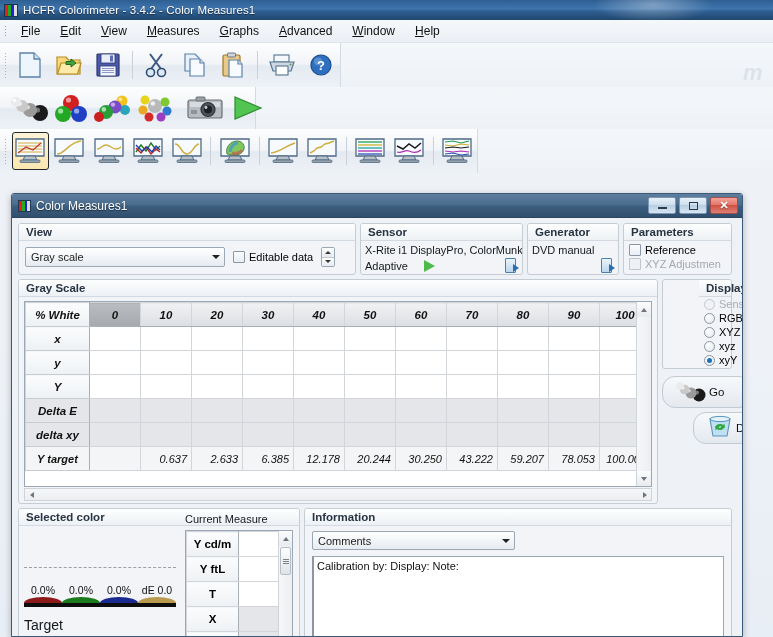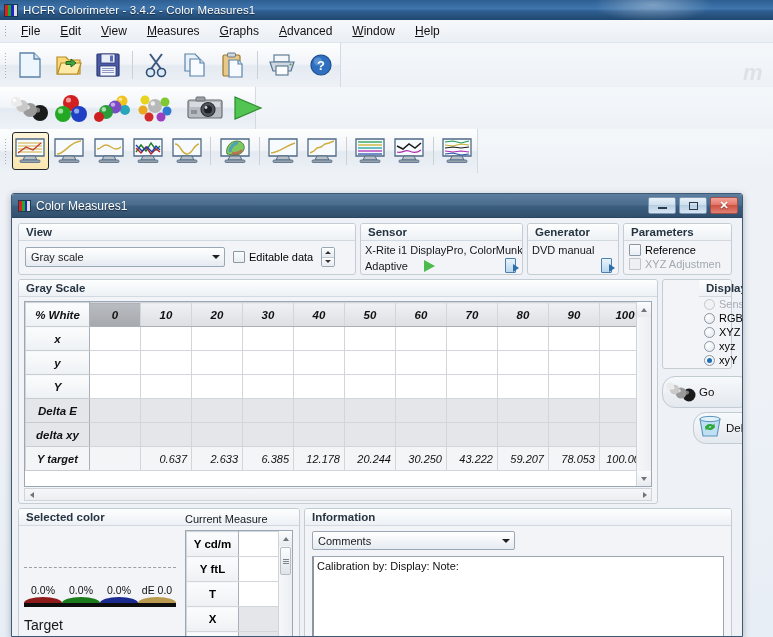--- a/index.html
+++ b/index.html
@@ -258,21 +258,21 @@
     display:flex; align-items:center; justify-content:center; flex-shrink:0;
   }
   .rb.on::after { content:''; width:5px; height:5px; border-radius:50%; background:#1d70b8; }
   .radio.dis { color:#a8adb3; }
   .radio.dis .rb { border-color:#c3c8ce; background:#f0f2f5; }
 
   .sidebtn {
     position:absolute; left:650px; width:90px; height:32px;
     background: linear-gradient(to bottom,#f7f9fb,#e4e9ef);
     border:1px solid #c2cad2; border-radius:13px;
-    display:flex; align-items:center; gap:3px; padding-left:3px;
+    display:flex; align-items:center; gap:3px; padding-left:13px;
     font-size:11.5px; color:#111; cursor:default; overflow:hidden;
   }
   #btnGo { top:158px; }
   #btnDel { top:194px;margin-left:31px; }
 
   
   #pSel { left:6px; top:290px; width:282px; height:146px; }
   .rgbLbl { font-size:11px; color:#14181c; padding:3px 0 0 5px; }
   .bars { position:absolute; left:5px; top:58px; width:158px; }
   .dashline { border-top:1px dashed #9aa0a7; width:152px; margin-bottom:16px; }

